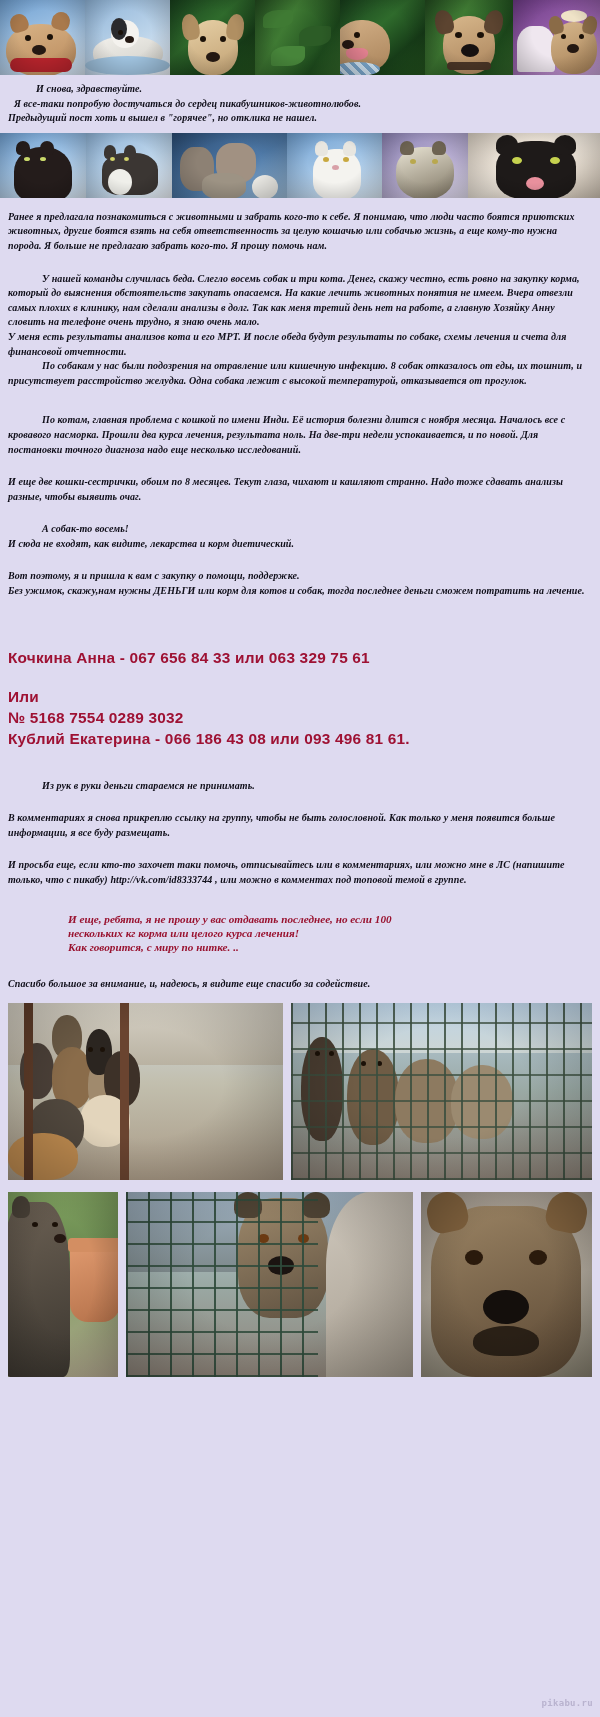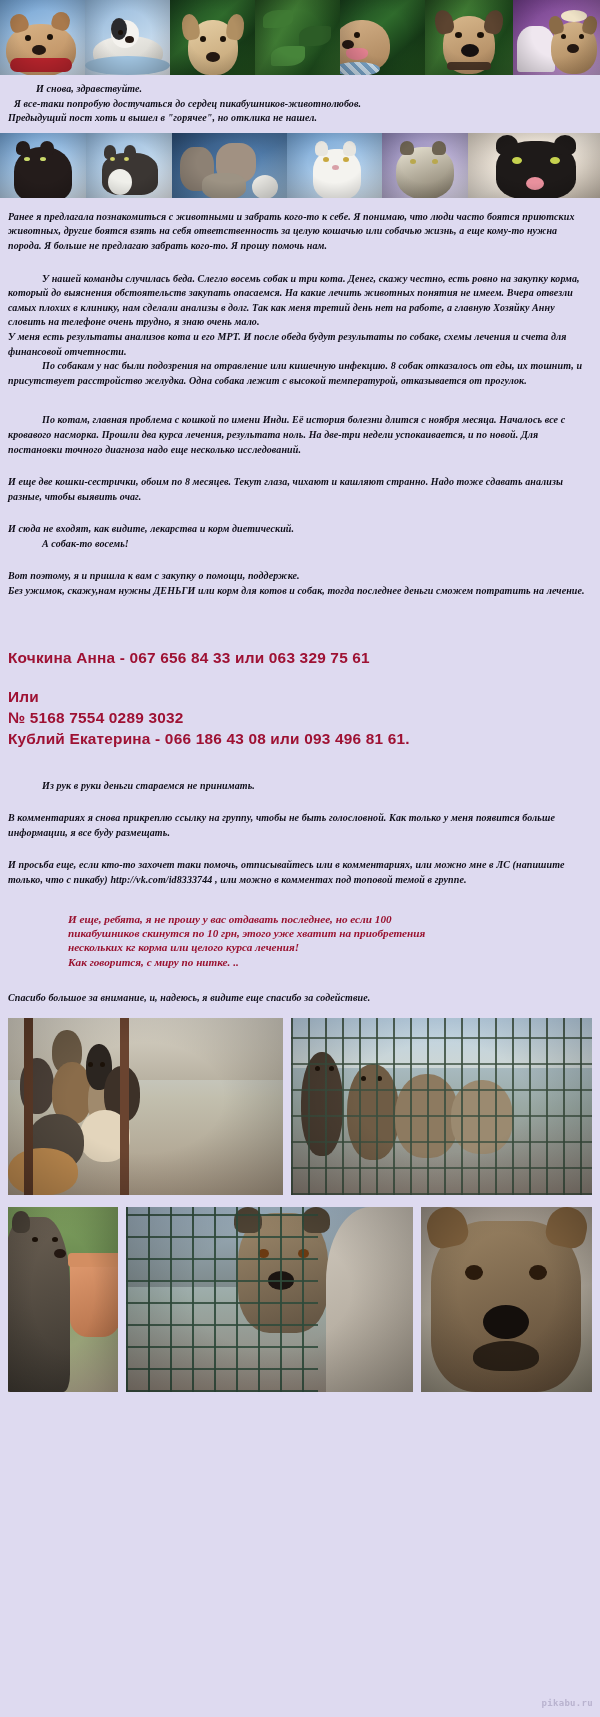--- a/index.html
+++ b/index.html
@@ -237,22 +237,22 @@
     <div class="gap-l"></div>
     <p class="t indent">У нашей команды случилась беда. Слегло восемь собак и три кота. Денег, скажу честно, есть ровно на закупку корма, который до выяснения обстоятельств закупать опасаемся. На какие лечить животных понятия не имеем. Вчера отвезли самых плохих в клинику, нам сделали анализы в долг. Так как меня третий день нет на работе, а главную Хозяйку Анну словить на телефоне очень трудно, я знаю очень мало.</p>
     <p class="t">У меня есть результаты анализов кота и его МРТ. И после обеда будут результаты по собаке, схемы лечения и счета для финансовой отчетности.</p>
     <p class="t indent">По собакам у нас были подозрения на отравление или кишечную инфекцию. 8 собак отказалось от еды, их тошнит, и присутствует расстройство желудка. Одна собака лежит с высокой температурой, отказывается от прогулок.</p>
     <div class="gap-l"></div>
     <div class="gap-s"></div>
     <p class="t indent">По котам, главная проблема с кошкой по имени Инди. Её история болезни длится с ноября месяца. Началось все с кровавого насморка. Прошли два курса лечения, результата ноль. На две-три недели успокаивается, и по новой. Для постановки точного диагноза надо еще несколько исследований.</p>
     <div class="gap-l"></div>
     <p class="t">И еще две кошки-сестрички, обоим по 8 месяцев. Текут глаза, чихают и кашляют странно. Надо тоже сдавать анализы разные, чтобы выявить очаг.</p>
     <div class="gap-l"></div>
+    <p class="t" style="text-indent:34px">А собак-то восемь!</p>
     <p class="t">И сюда не входят, как видите, лекарства и корм диетический.</p>
-    <p class="t" style="text-indent:34px">А собак-то восемь!</p>
     <div class="gap-l"></div>
     <p class="t">Вот поэтому, я и пришла к вам с закупку о помощи, поддержке.</p>
     <p class="t">Без ужимок, скажу,нам нужны ДЕНЬГИ или корм для котов и собак, тогда последнее деньги сможем потратить на лечение.</p>
 
     <div style="height:26px"></div>
     <div style="height:22px"></div>
     <p class="red-bold">Кочкина Анна - 067 656 84 33 или 063 329 75 61</p>
     <div style="height:18px"></div>
     <p class="red-bold">Или</p>
     <p class="red-bold">№ 5168 7554 0289 3032</p>
@@ -260,21 +260,20 @@
 
     <div style="height:30px"></div>
     <p class="t" style="text-indent:34px">Из рук в руки деньги стараемся не принимать.</p>
     <div class="gap-l"></div>
     <p class="t">В комментариях я снова прикреплю ссылку на группу, чтобы не быть голословной. Как только у меня появится больше информации, я все буду размещать.</p>
     <div class="gap-l"></div>
     <p class="t">И просьба еще, если кто-то захочет таки помочь, отписывайтесь или в комментариях, или можно мне в ЛС (напишите только, что с пикабу) http://vk.com/id8333744 , или можно в комментах под топовой темой в группе.</p>
 
     <div style="height:24px"></div>
     <p class="red-it">И еще, ребята, я не прошу у вас отдавать последнее, но если 100</p>
-    <p class="red-it">пикабушников скинутся по 10 грн, этого уже хватит на приобретения</p>
     <p class="red-it">нескольких кг корма или целого курса лечения!</p>
     <p class="red-it">Как говорится, с миру по нитке. ..</p>
 
     <div style="height:22px"></div>
     <p class="t">Спасибо большое за внимание, и, надеюсь, я видите еще спасибо за содействие.</p>
     <div style="height:12px"></div>
   </div>
 
   <div class="grid2">
     <div class="ph bg-yard" style="width:275px;height:177px;position:relative;overflow:hidden">

